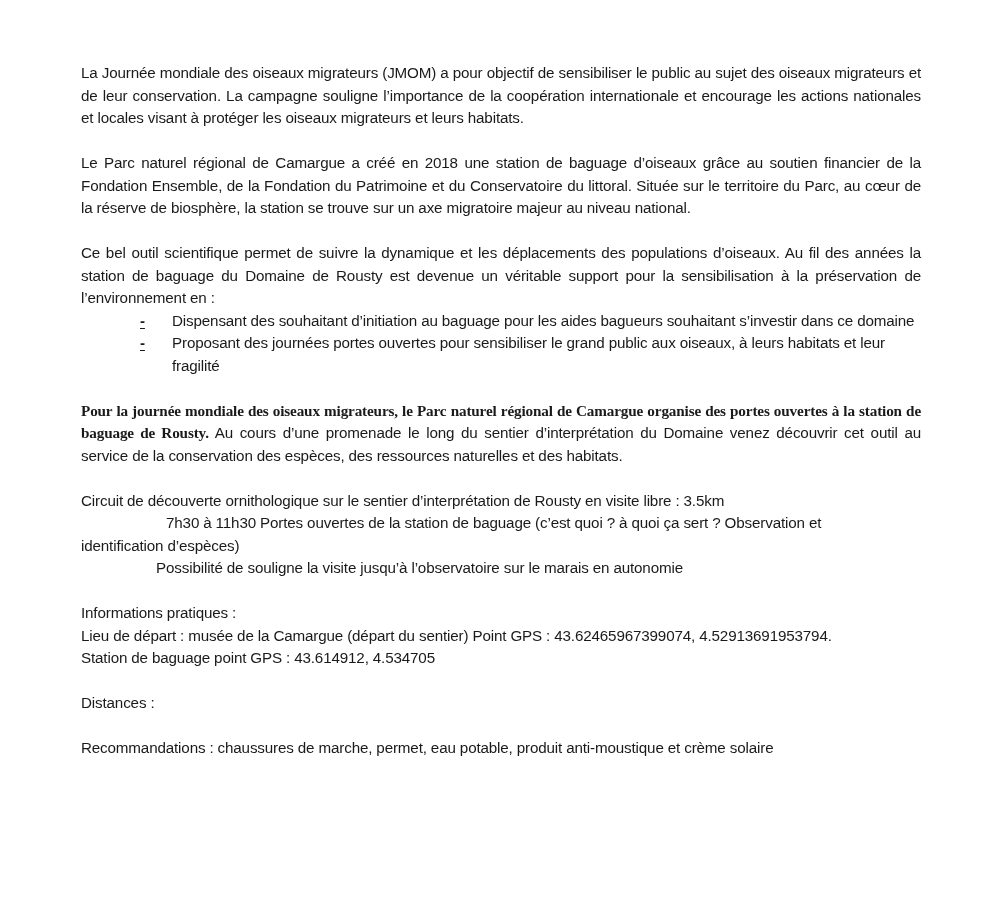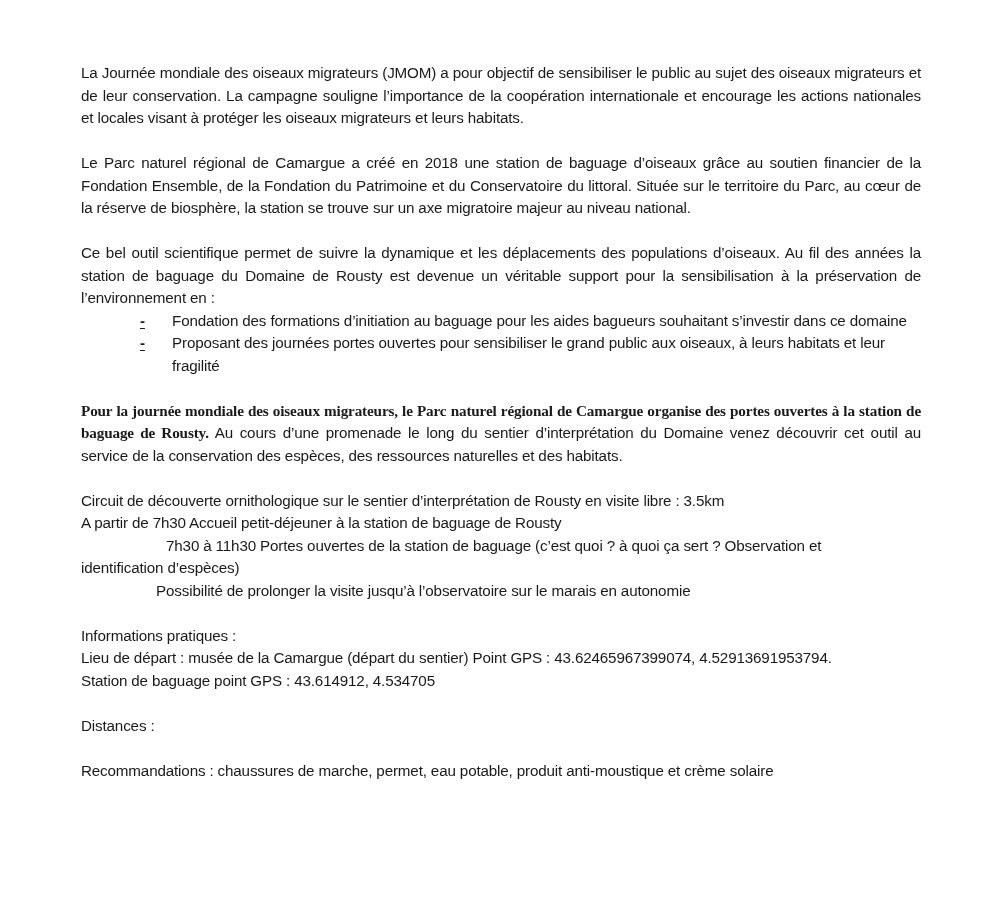--- a/index.html
+++ b/index.html
@@ -36,37 +36,36 @@
   <p class="justify">La Journée mondiale des oiseaux migrateurs (JMOM) a pour objectif de sensibiliser le public au sujet des oiseaux migrateurs et de leur conservation. La campagne souligne l’importance de la coopération internationale et encourage les actions nationales et locales visant à protéger les oiseaux migrateurs et leurs habitats.</p>
   <div class="gap"></div>
 
   <p class="justify">Le Parc naturel régional de Camargue a créé en 2018 une station de baguage d’oiseaux grâce au soutien financier de la Fondation Ensemble, de la Fondation du Patrimoine et du Conservatoire du littoral. Située sur le territoire du Parc, au cœur de la réserve de biosphère, la station se trouve sur un axe migratoire majeur au niveau national.</p>
   <div class="gap"></div>
 
   <p class="justify">Ce bel outil scientifique permet de suivre la dynamique et les déplacements des populations d’oiseaux. Au fil des années la station de baguage du Domaine de Rousty est devenue un véritable support pour la sensibilisation à la préservation de l’environnement en :</p>
   <ul class="dash-list">
     <li>
       <span class="dash-bullet">-</span>
-      <span>Fondation des formations d’initiation au baguage pour les aides bagueurs souhaitant s’investir dans ce domaine</span>
+      <span>Dispensant des souhaitant d’initiation au baguage pour les aides bagueurs souhaitant s’investir dans ce domaine</span>
     </li>
     <li>
       <span class="dash-bullet">-</span>
       <span>Proposant des journées portes ouvertes pour sensibiliser le grand public aux oiseaux, à leurs habitats et leur fragilité</span>
     </li>
   </ul>
   <div class="gap"></div>
 
   <p class="justify"><span class="bold">Pour la journée mondiale des oiseaux migrateurs, le Parc naturel régional de Camargue organise des portes ouvertes à la station de baguage de Rousty.</span><span> Au cours d’une promenade le long du sentier d’interprétation du Domaine venez découvrir cet outil au service de la conservation des espèces, des ressources naturelles et des habitats.</span></p>
   <div class="gap"></div>
 
   <p>Circuit de découverte ornithologique sur le sentier d’interprétation de Rousty en visite libre : 3.5km</p>
-  <p>A partir de 7h30 Accueil petit-déjeuner à la station de baguage de Rousty</p>
   <p class="indent-1">7h30 à 11h30 Portes ouvertes de la station de baguage (c’est quoi ? à   quoi ça sert ? Observation et</p>
   <p>identification d’espèces)</p>
-  <p class="indent-2">Possibilité de prolonger la visite jusqu’à l’observatoire sur le marais en autonomie</p>
+  <p class="indent-2">Possibilité de souligne la visite jusqu’à l’observatoire sur le marais en autonomie</p>
   <div class="gap"></div>
 
   <p>Informations pratiques :</p>
   <p>Lieu  de départ : musée de la Camargue (départ du sentier) Point GPS : 43.62465967399074, 4.52913691953794.</p>
   <p>Station de baguage point GPS : 43.614912, 4.534705</p>
   <div class="gap"></div>
 
   <p>Distances :</p>
   <div class="gap"></div>
 

